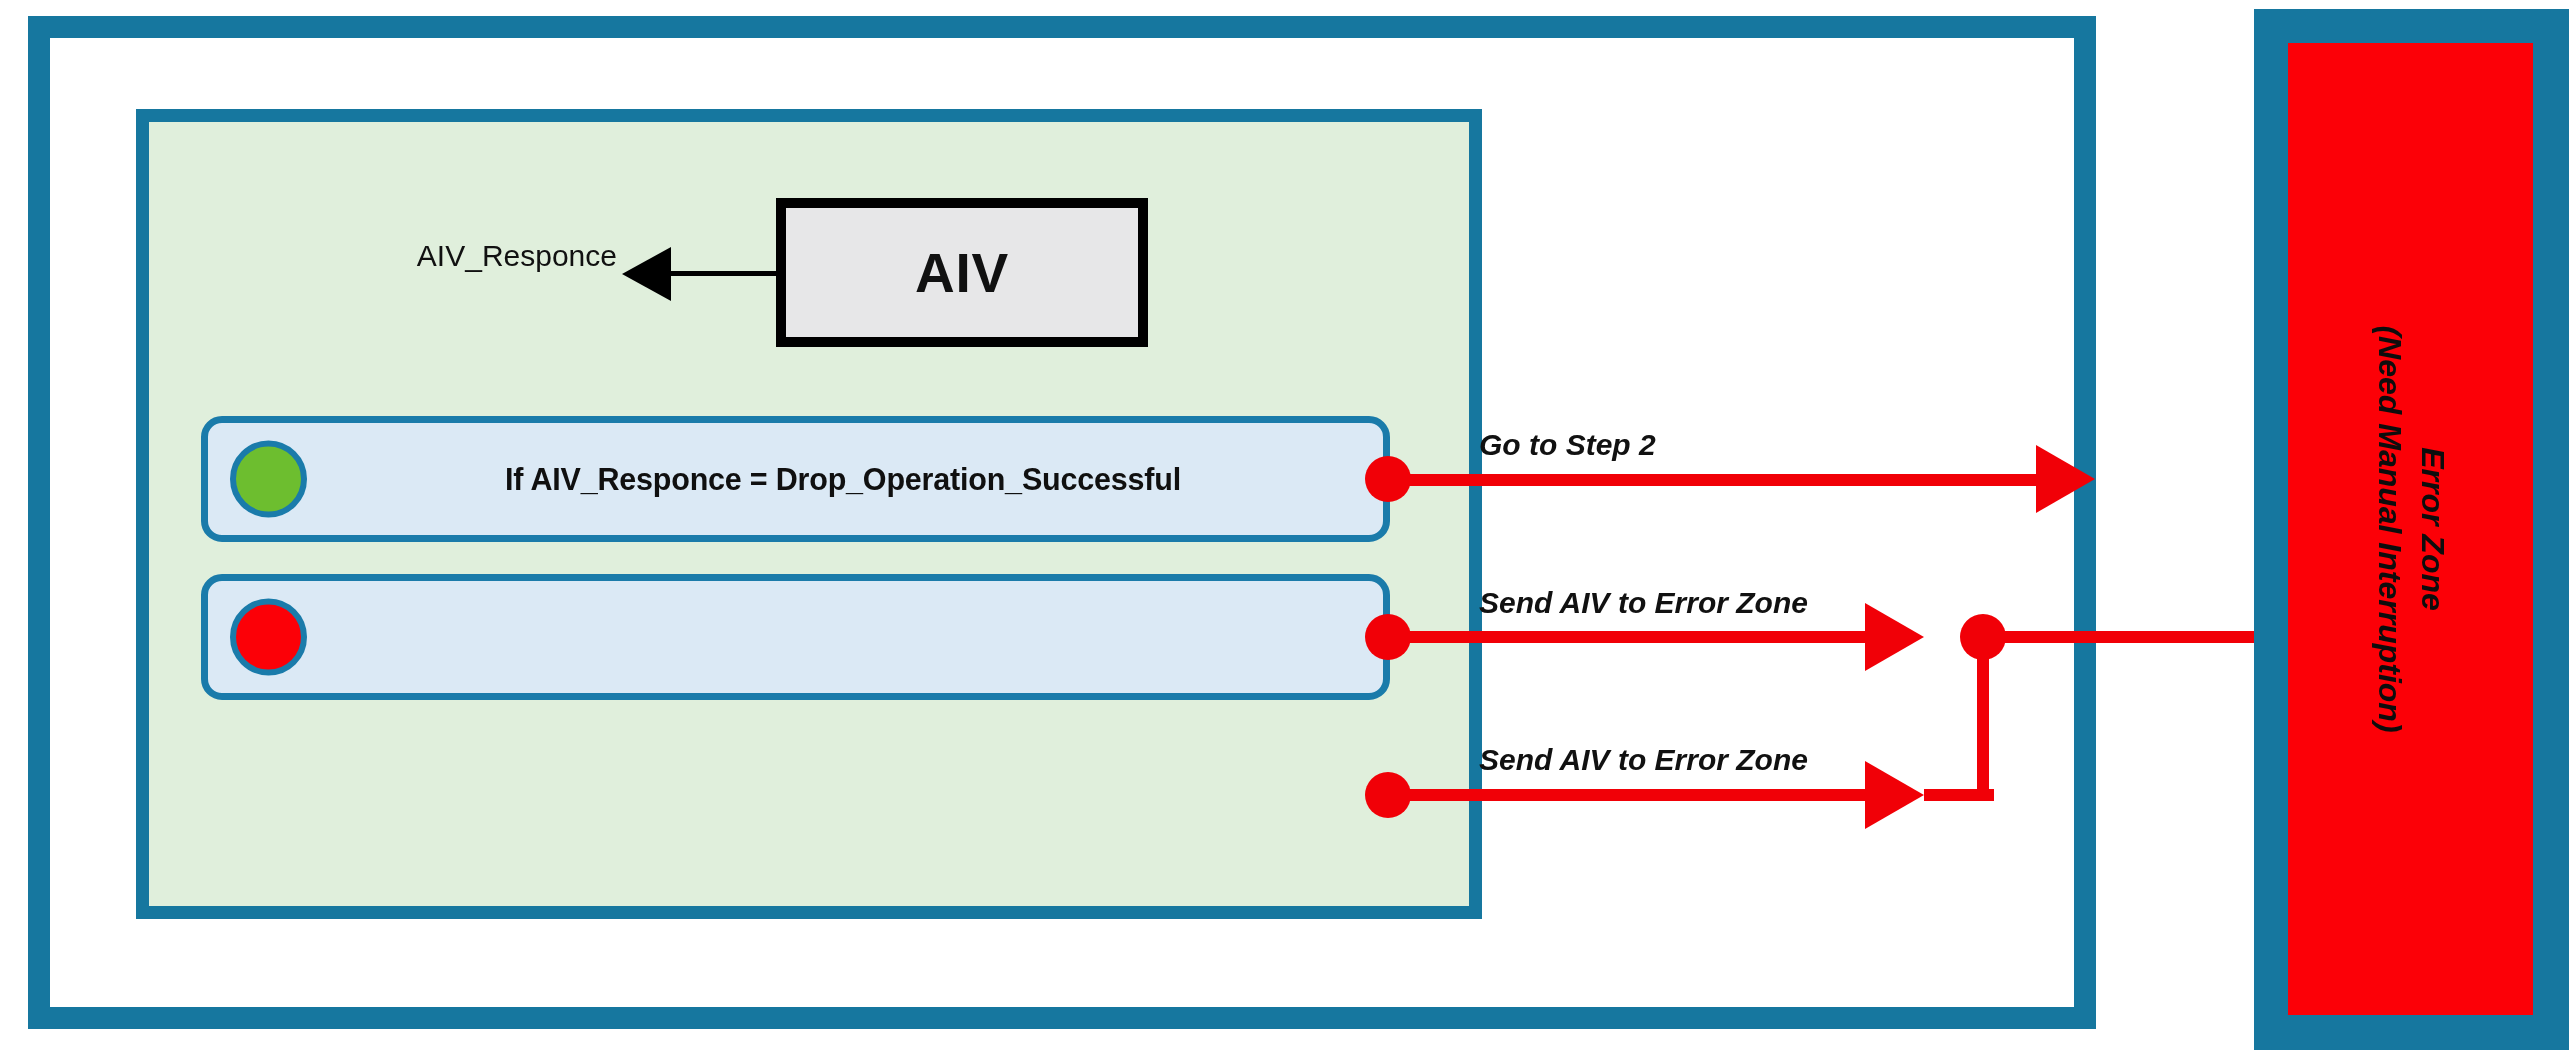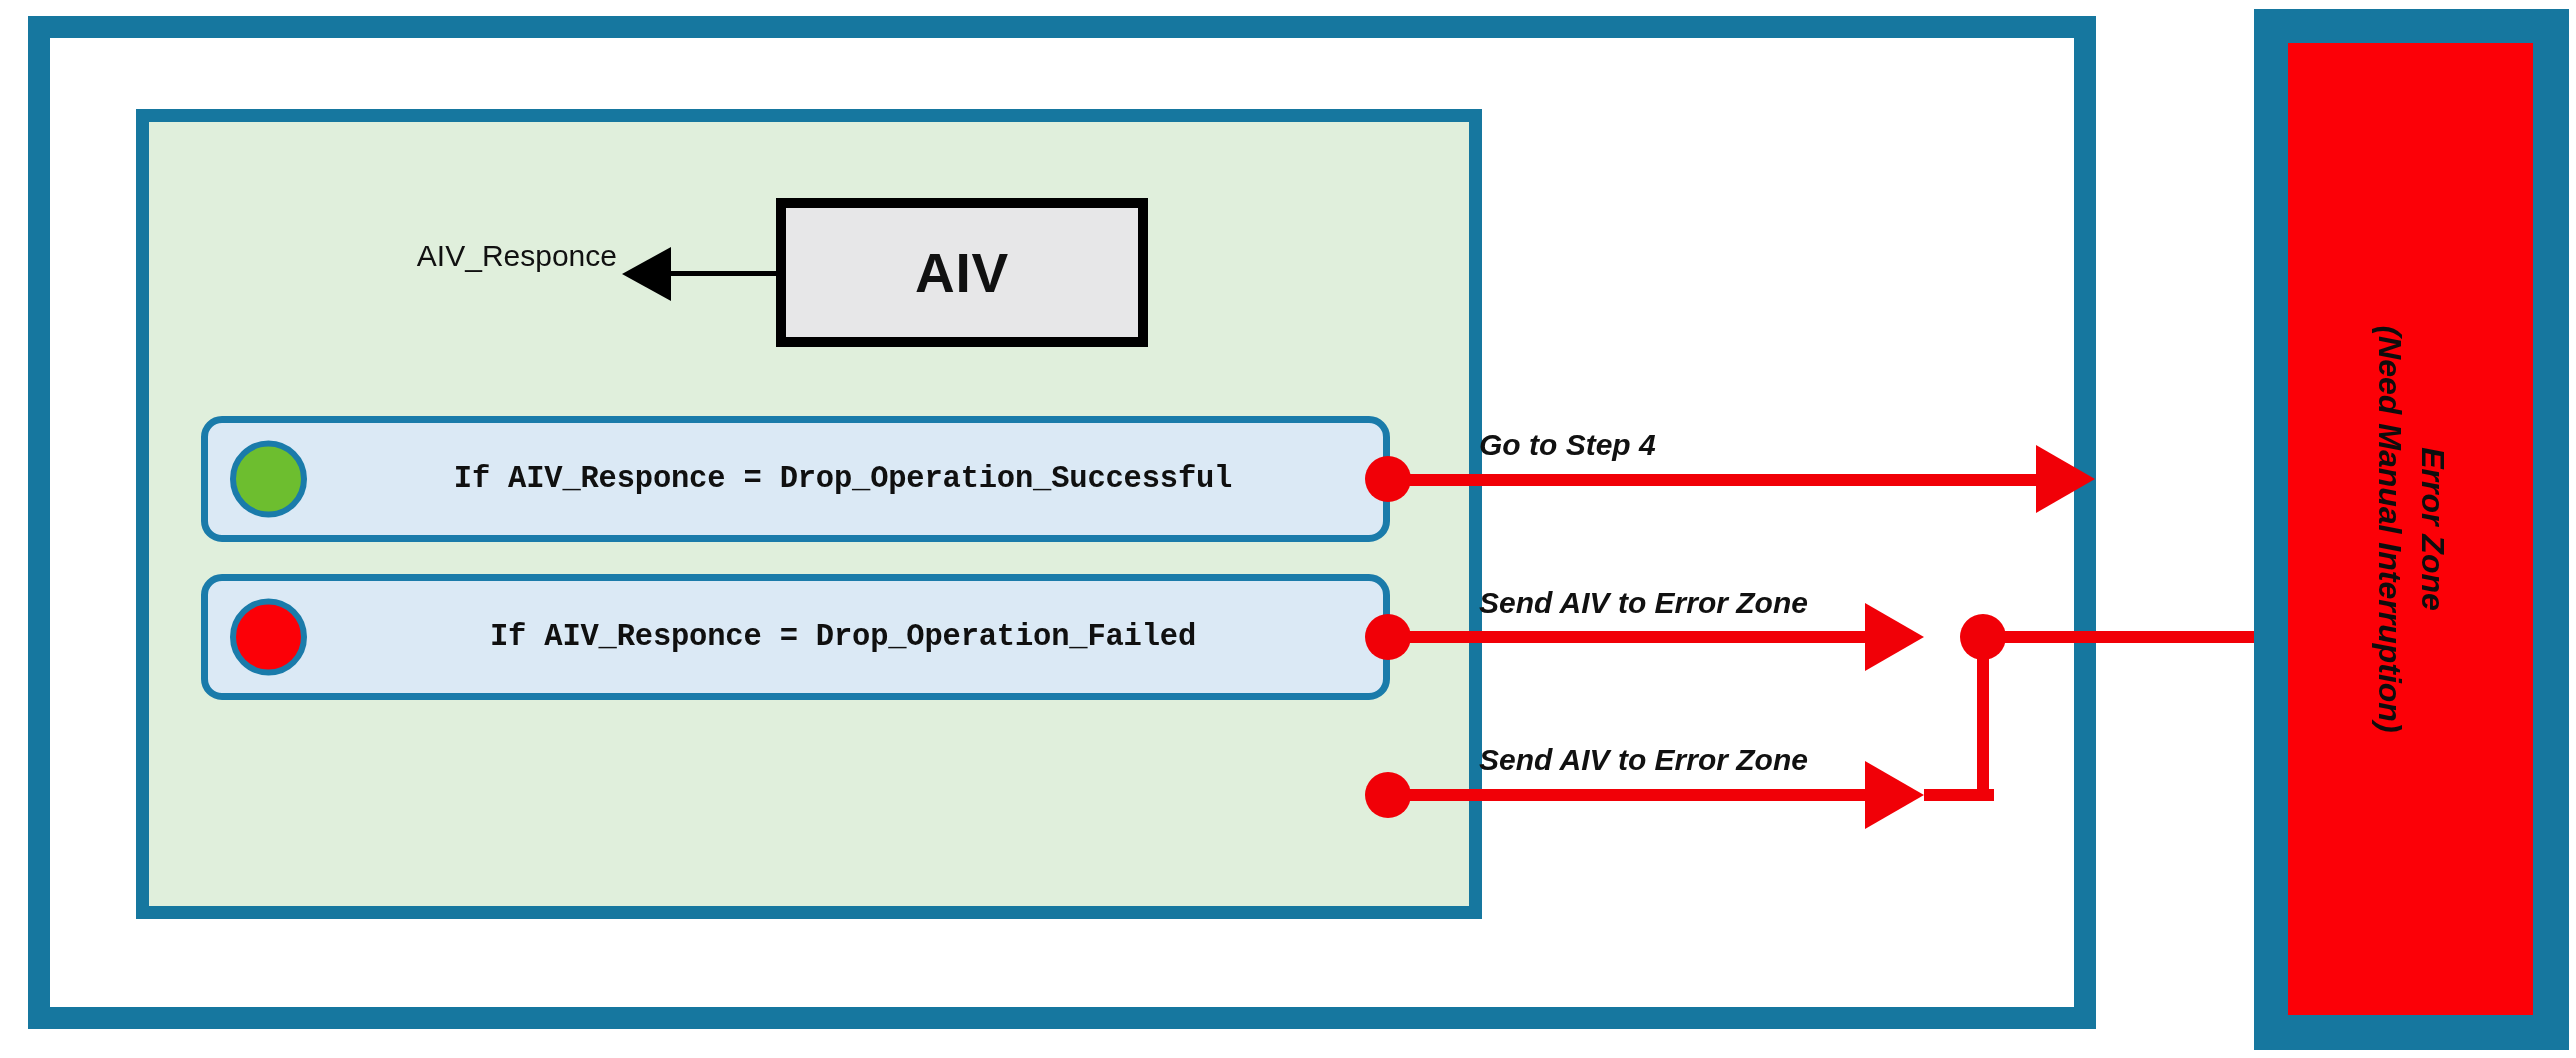--- a/index.html
+++ b/index.html
@@ -128,21 +128,21 @@
   .cond-text {
     position: absolute;
     left: 120px;
     right: 25px;
     font-size: 30.5px;
     font-weight: bold;
     color: #101010;
     white-space: nowrap;
     letter-spacing: -0.2px;
   }
-  .cond-text.center { text-align: center; font-family: Liberation Mono, monospace; }
+  .cond-text.center { text-align: center; }
 
   
   .red-dot {
     position: absolute;
     width: 46px;
     height: 46px;
     border-radius: 50%;
     background: #F10007;
   }
   .red-line-h {
@@ -226,28 +226,27 @@
   <div class="resp-arrowhead"></div>
   <div class="resp-label">AIV_Responce</div>
 
   <div class="cond-row r1">
     <span class="status-dot green"></span>
     <span class="cond-text center">If AIV_Responce = Drop_Operation_Successful</span>
   </div>
 
   <div class="cond-row r2">
     <span class="status-dot red"></span>
-    <span class="cond-text center">If AIV_Responce = Drop_Operation_Failed</span>
   </div>
 
 
   <div class="red-dot" style="left:1365px; top:456px;"></div>
   <div class="red-line-h" style="left:1398px; top:474px; width:639px;"></div>
   <div class="red-arrowhead" style="left:2036px; top:445px;"></div>
-  <div class="edge-label" style="left:1479px; top:428px;">Go to Step 4</div>
+  <div class="edge-label" style="left:1479px; top:428px;">Go to Step 2</div>
 
   <div class="red-dot" style="left:1365px; top:614px;"></div>
   <div class="red-line-h" style="left:1398px; top:631px; width:468px;"></div>
   <div class="red-arrowhead" style="left:1865px; top:603px;"></div>
   <div class="red-dot" style="left:1960px; top:614px;"></div>
   <div class="red-line-h" style="left:2000px; top:631px; width:430px;"></div>
   <div class="red-arrowhead" style="left:2428px; top:603px;"></div>
   <div class="edge-label" style="left:1479px; top:586px;">Send AIV to Error Zone</div>
 
   <div class="red-dot" style="left:1365px; top:772px;"></div>

